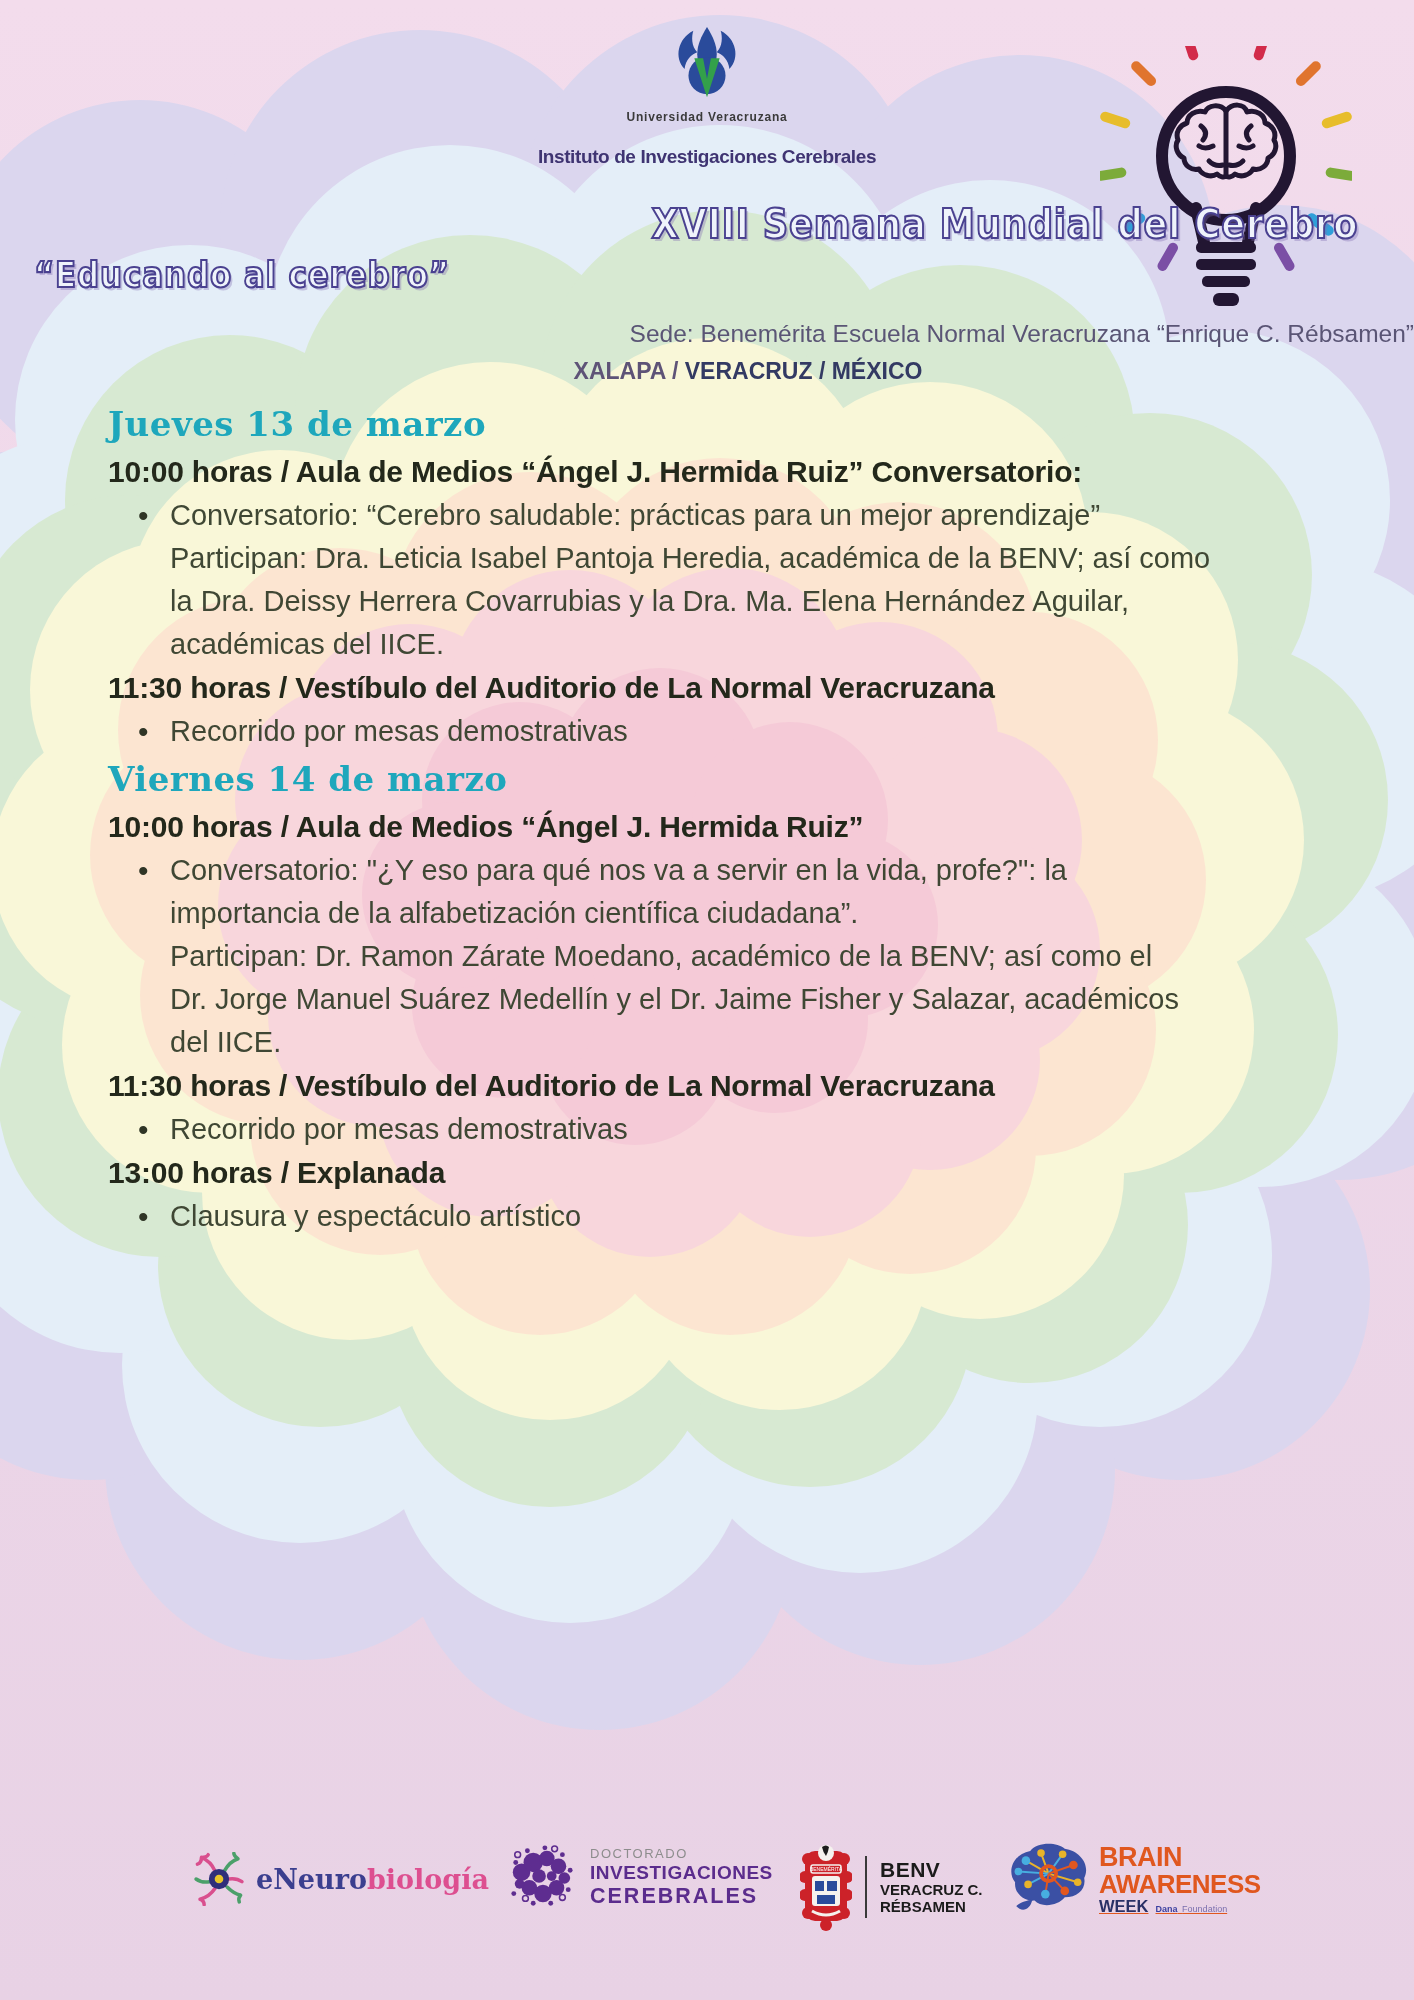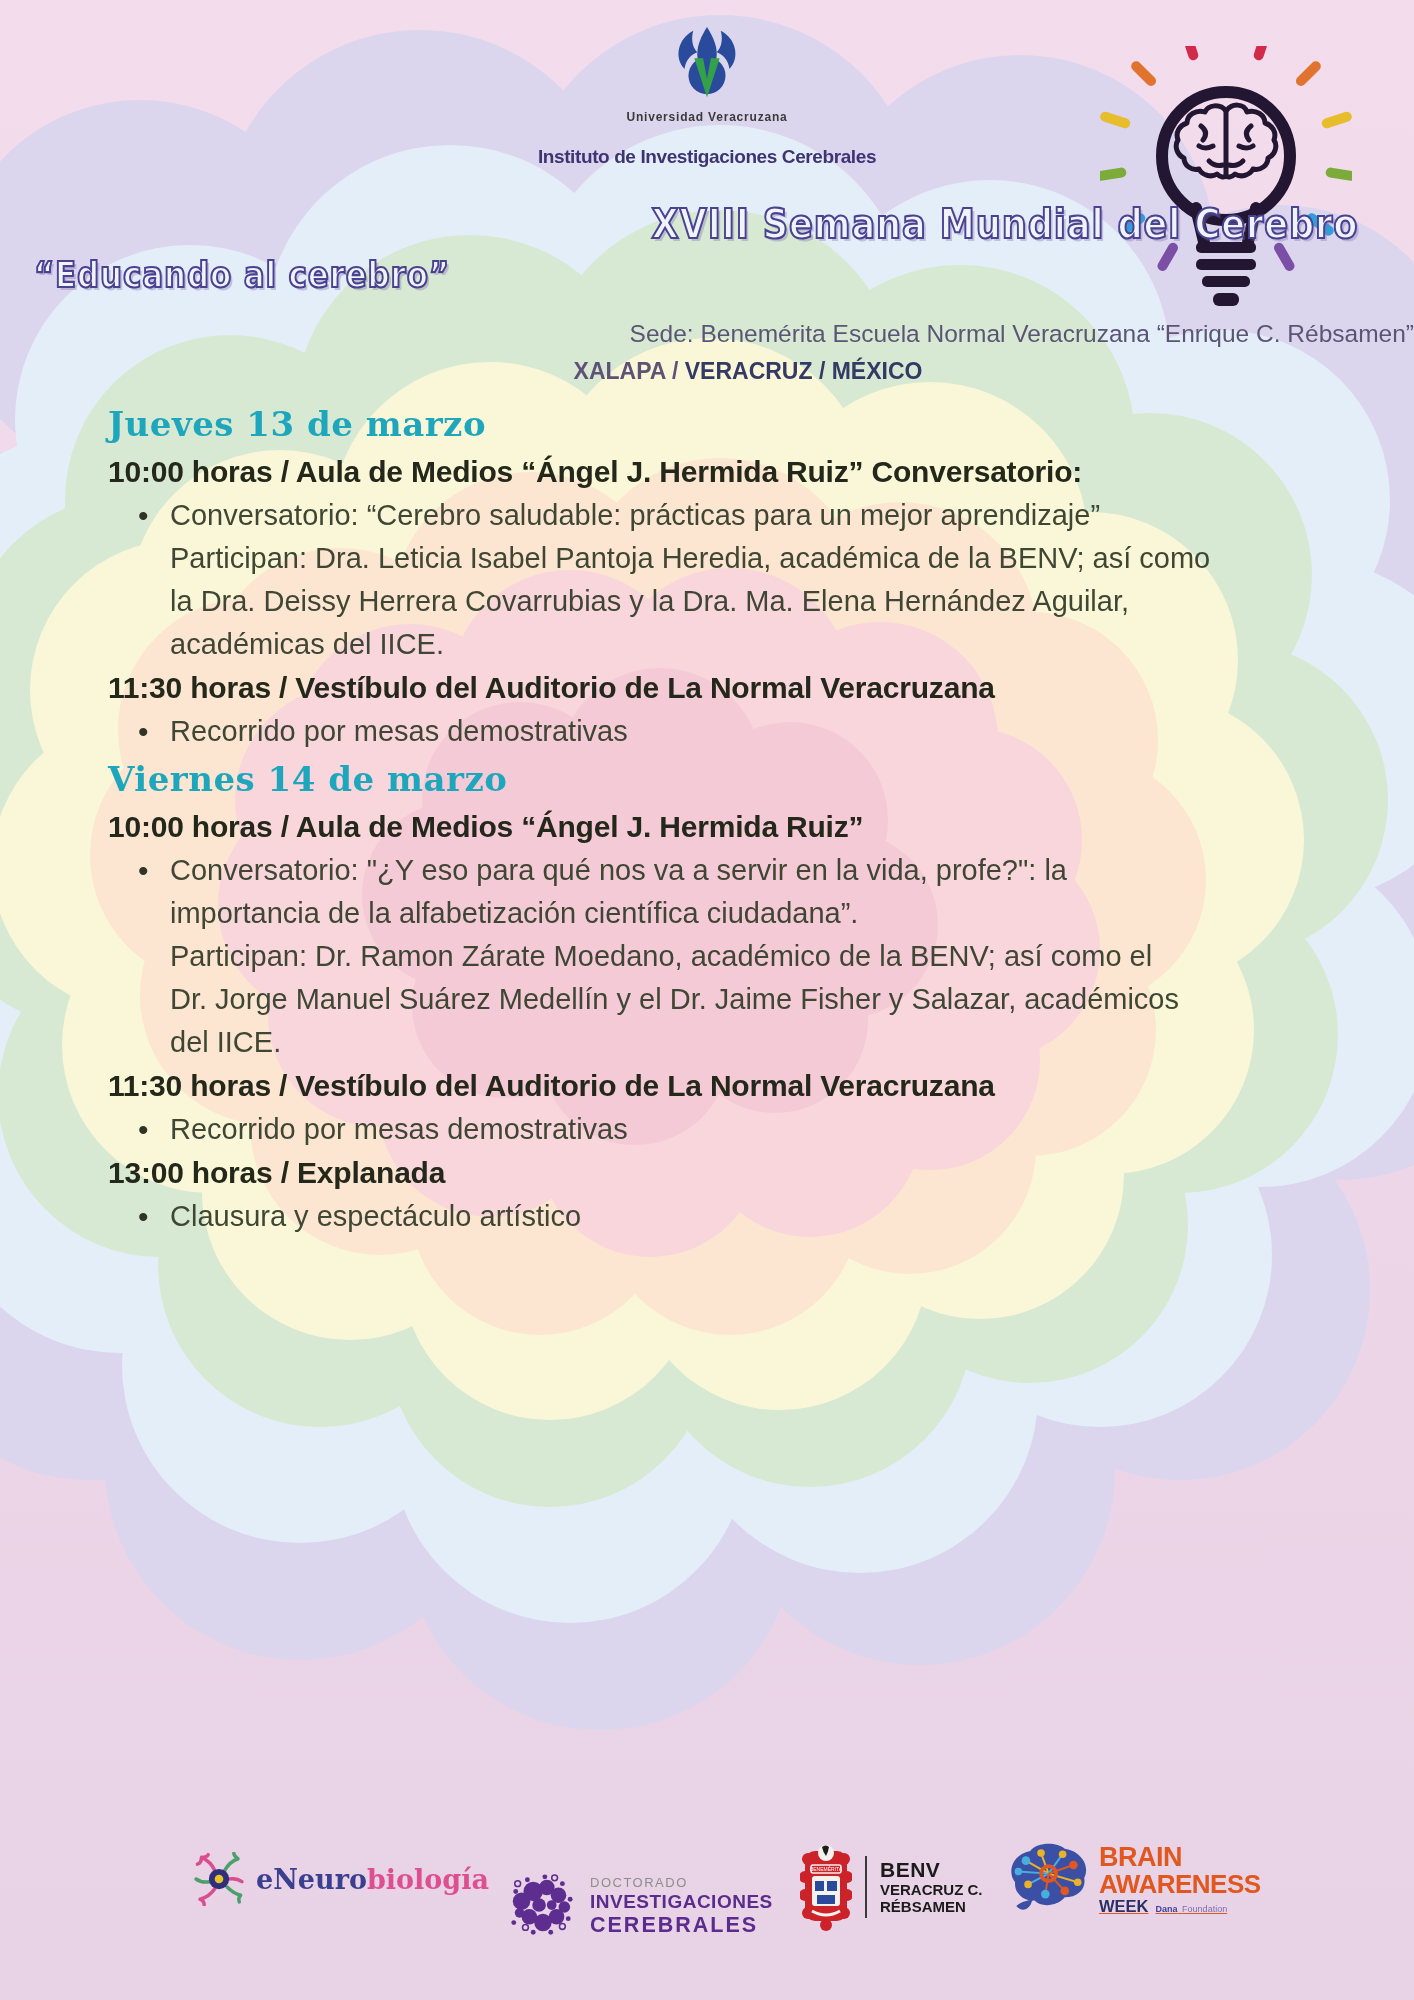--- a/index.html
+++ b/index.html
@@ -37,21 +37,21 @@
         font-weight:bold;font-size:30px;letter-spacing:-.2px;color:#23281b;}
   .bullet,.cont{height:43px;display:flex;align-items:center;
         font-size:29px;color:#3f4734;padding-left:62px;}
   .bullet::before{content:"•";position:absolute;left:30px;font-size:30px;color:#2f3526;}
 
   
   .logo-row-item{position:absolute;z-index:1;display:flex;align-items:center;}
   .eneuro{left:192px;top:1852px;}
   .eneuro .wordmark{font-family:"DejaVu Serif",serif;font-weight:bold;font-size:27px;margin-left:10px;}
   .eneuro .p1{color:#3b3f8f;} .eneuro .p2{color:#dd4f90;}
-  .doctorado{left:506px;top:1842px;margin-top:29px;}
+  .doctorado{left:506px;top:1842px;}
   .doc-text{margin-left:14px;line-height:1.15;}
   .doc-l1{font-size:13px;letter-spacing:1.5px;color:#8d8d8d;}
   .doc-l2{font-size:19px;font-weight:bold;letter-spacing:.5px;color:#5b2c8d;}
   .doc-l3{font-size:21.5px;font-weight:bold;letter-spacing:2px;color:#5b2c8d;}
   .benv{left:800px;top:1843px;}
   .benv-divider{width:2px;height:62px;background:#3a3a3a;margin:0 13px;}
   .benv-text{line-height:1.12;color:#1b1b1b;}
   .benv-l1{font-size:21px;font-weight:800;letter-spacing:.5px;}
   .benv-l2,.benv-l3{font-size:15px;font-weight:600;}
   .baw{left:1000px;top:1838px;}

